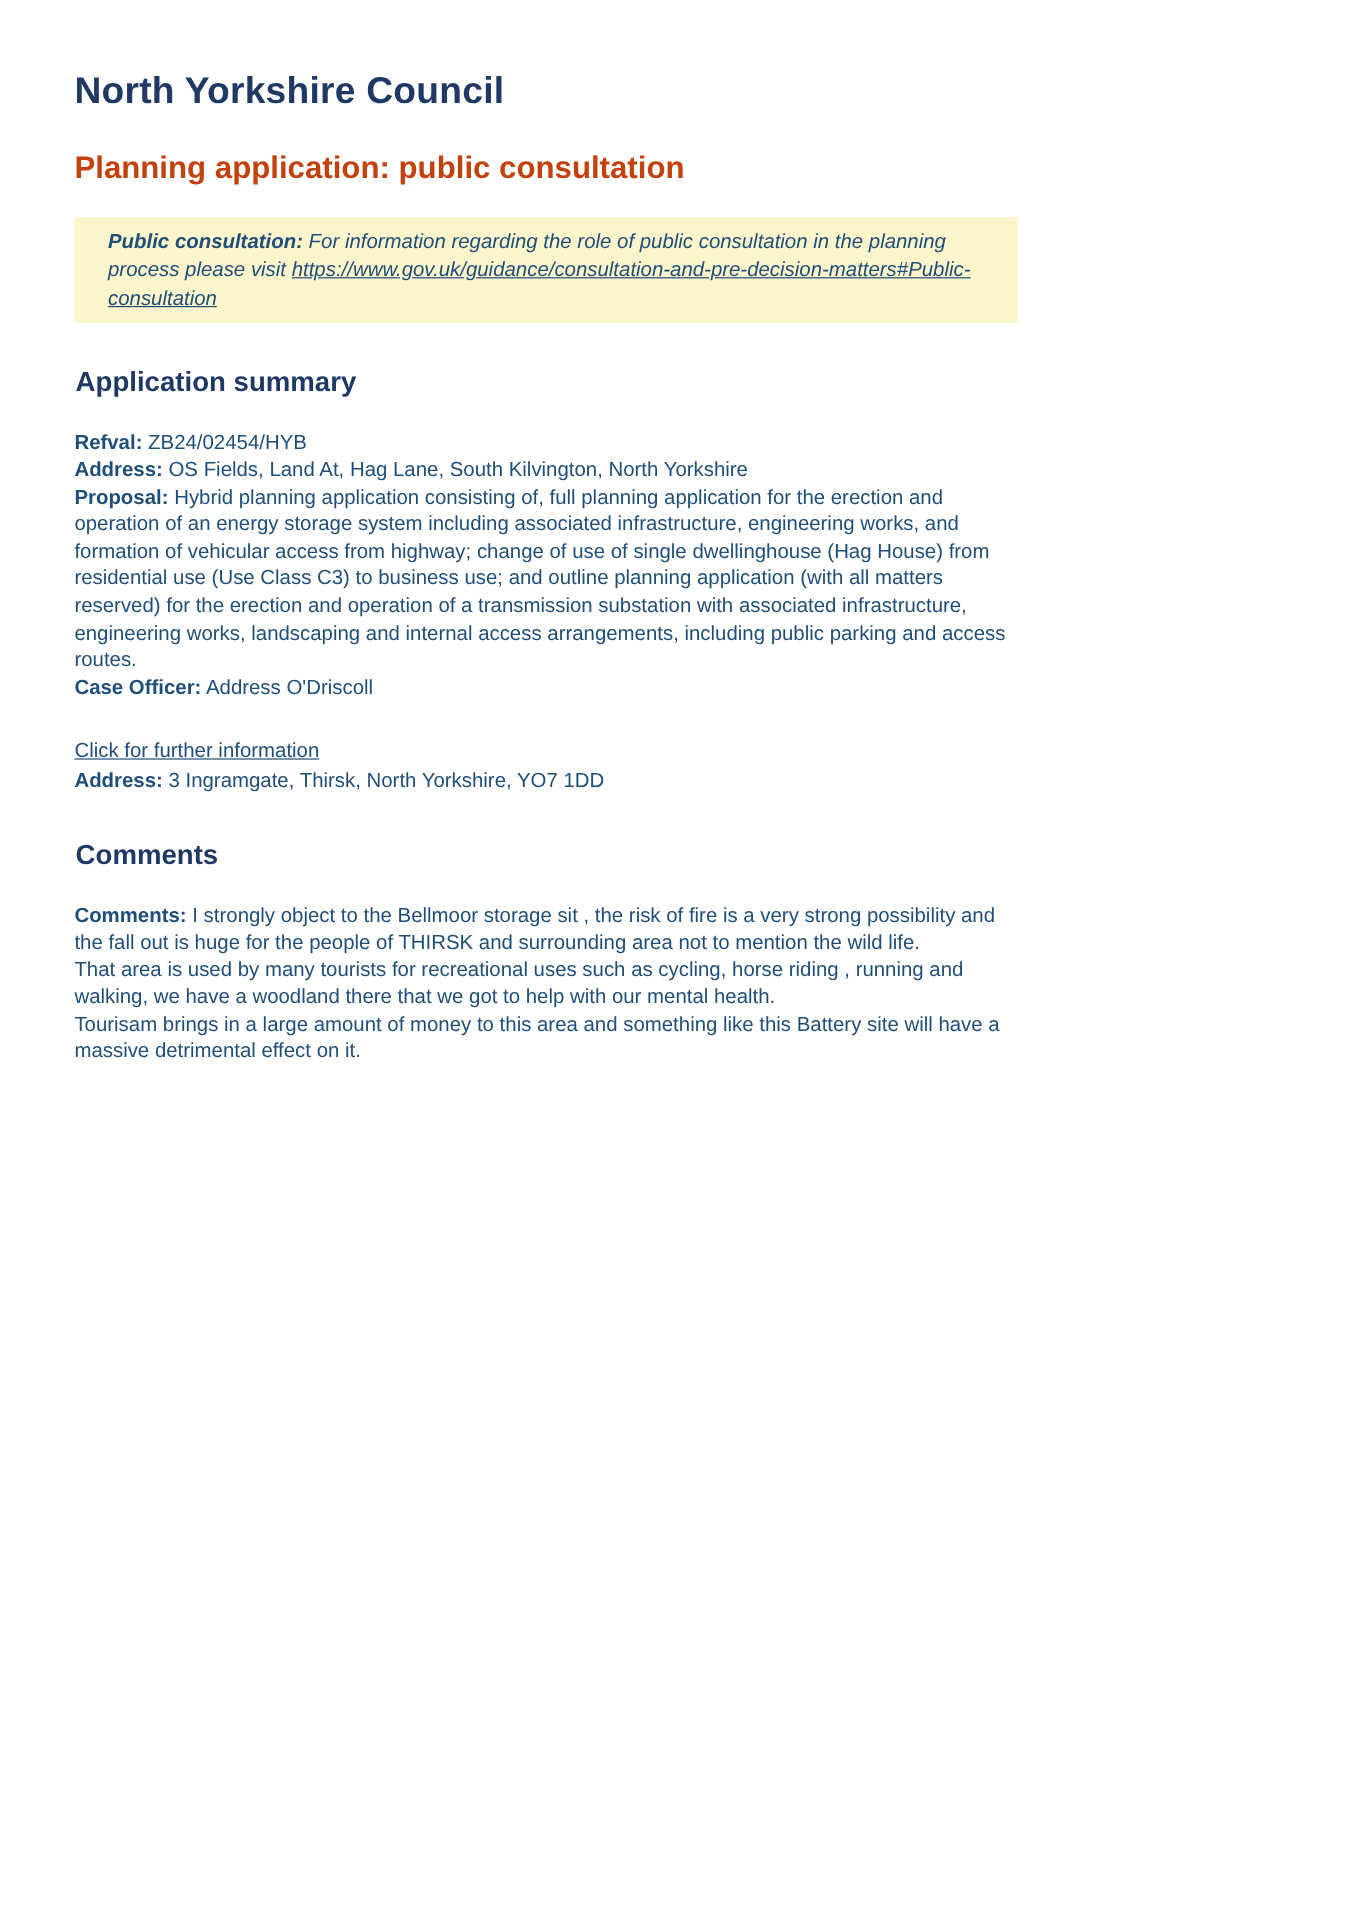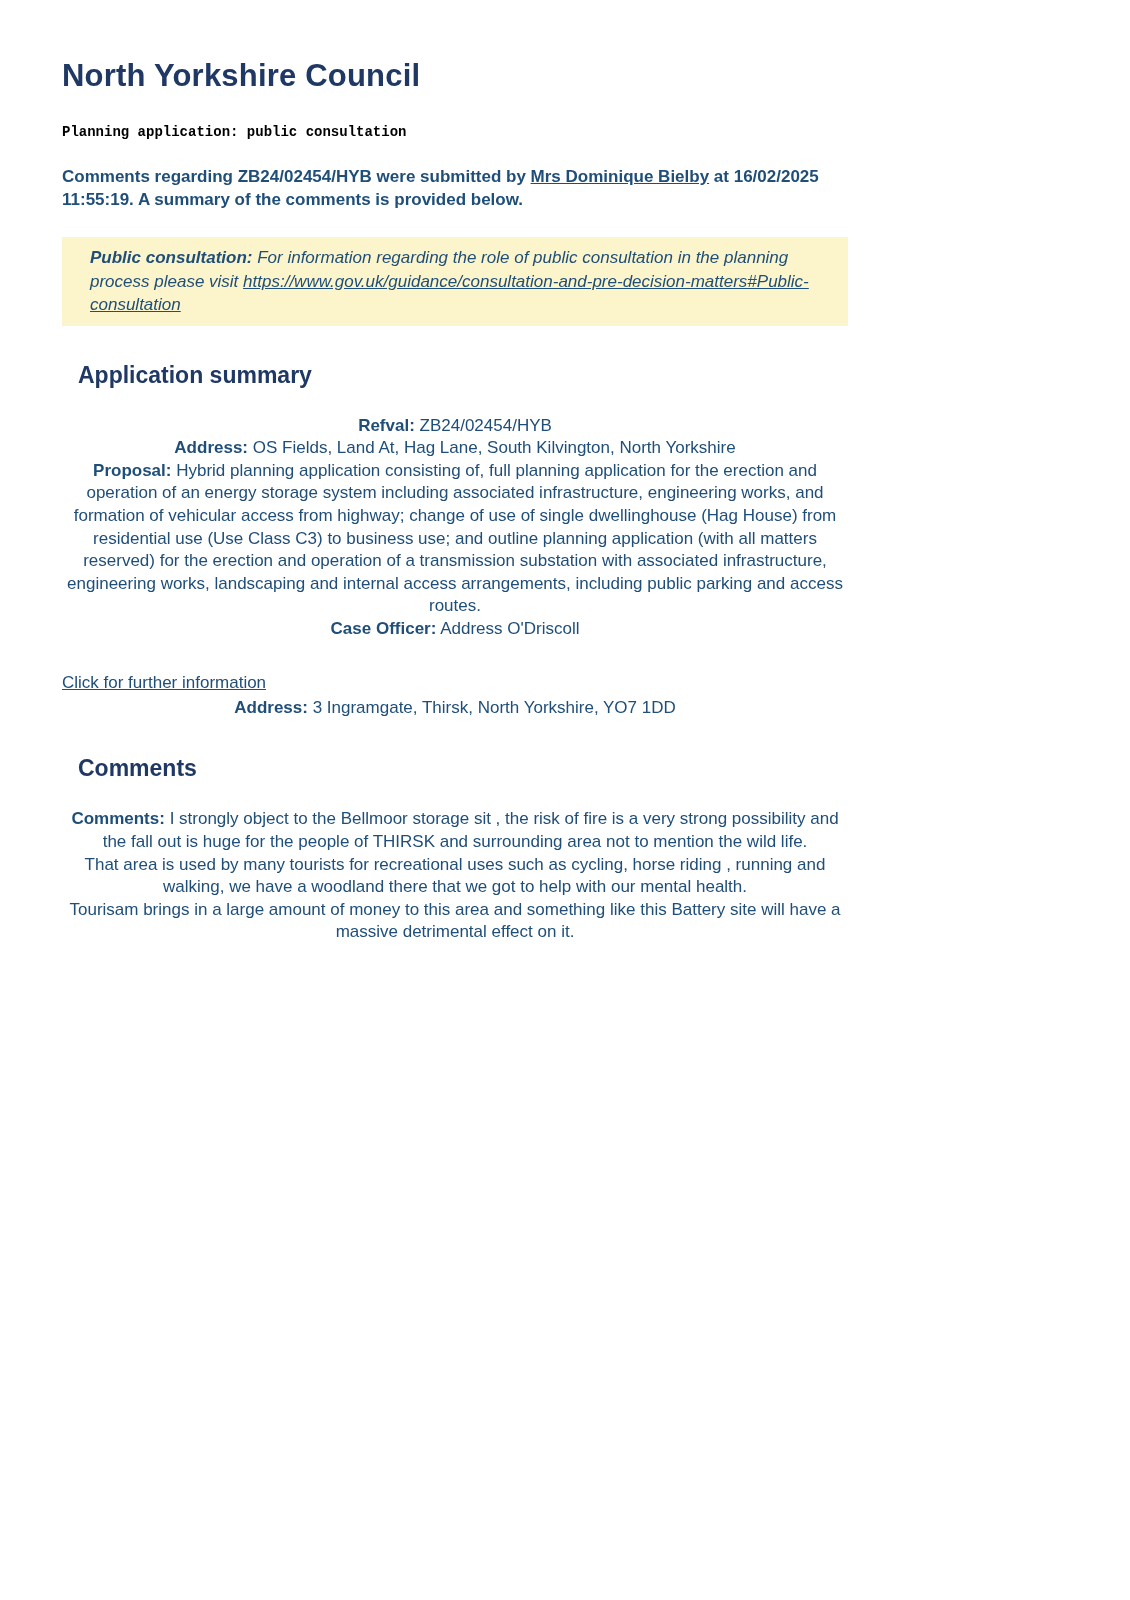--- a/index.html
+++ b/index.html
@@ -7,50 +7,48 @@
   .page {
     width:910px; min-height:1600px; box-sizing:border-box;
     padding:46px 62px 40px 62px; background:#ffffff;
   }
   h1.doc-title {
     font-size:31px; font-weight:bold; color:#1F3864;
     margin:12px 0 30px 0; letter-spacing:0.2px;
   }
   h2.section-heading {
     font-size:23px; font-weight:bold; color:#1F3864;
-    margin:36px 0 26px 16px;
+    margin:36px 0 26px 1px;
   }
   h2.sub-heading {
-    font-size:14px; font-weight:bold; color:#000000;
+    font-size:26px; font-weight:bold; color:#c2410c;
     margin:0 0 26px 0;
-    font-family:Liberation Mono, monospace;
   }
   .body-text { font-size:17px; line-height:1.33; }
   .intro { font-weight:bold; margin:0 0 26px 0; }
   .bold { font-weight:bold; }
   a.link { color:inherit; text-decoration:underline; cursor:pointer; }
   a.link.bold { font-weight:bold; }
   .notice {
     background:#FCF4CB; padding:9px 28px; margin:0 0 14px 0;
     font-size:17px; line-height:1.38;font-style:italic;
   }
-  .kv-block { margin:0 0 0 0;text-align:center; }
+  .kv-block { margin:0 0 0 0; }
   .kv-line, .comment-line { font-size:17px; line-height:1.33; }
   .standalone-link { display:inline-block; margin:32px 0 4px 0; font-size:17px; }
 </style>
 </head>
 <body>
 
 <div class="page">
 
   <h1 class="doc-title">North Yorkshire Council</h1>
 
   <h2 class="sub-heading">Planning application: public consultation</h2>
 
-  <p class="body-text intro"><span>Comments regarding ZB24/02454/HYB were submitted by </span><a class="link bold" href="#">Mrs Dominique Bielby</a><span> at 16/02/2025 11:55:19. A summary of the comments is provided below.</span></p>
 
   <div class="notice"><span class="bold">Public consultation:</span><span> For information regarding the role of public consultation in the planning process please visit </span><a class="link" href="#">https://www.gov.uk/guidance/consultation-and-pre-decision-matters#Public-consultation</a></div>
 
   <h2 class="section-heading">Application summary</h2>
 
   <div class="kv-block">
     <div class="kv-line"><span class="bold">Refval:</span><span> ZB24/02454/HYB</span></div>
     <div class="kv-line"><span class="bold">Address:</span><span> OS Fields, Land At, Hag Lane, South Kilvington, North Yorkshire</span></div>
     <div class="kv-line"><span class="bold">Proposal:</span><span> Hybrid planning application consisting of, full planning application for the erection and operation of an energy storage system including associated infrastructure, engineering works, and formation of vehicular access from highway; change of use of single dwellinghouse (Hag House) from residential use (Use Class C3) to business use; and outline planning application (with all matters reserved) for the erection and operation of a transmission substation with associated infrastructure, engineering works, landscaping and internal access arrangements, including public parking and access routes.</span></div>
     <div class="kv-line"><span class="bold">Case Officer:</span><span> Address O'Driscoll</span></div>

